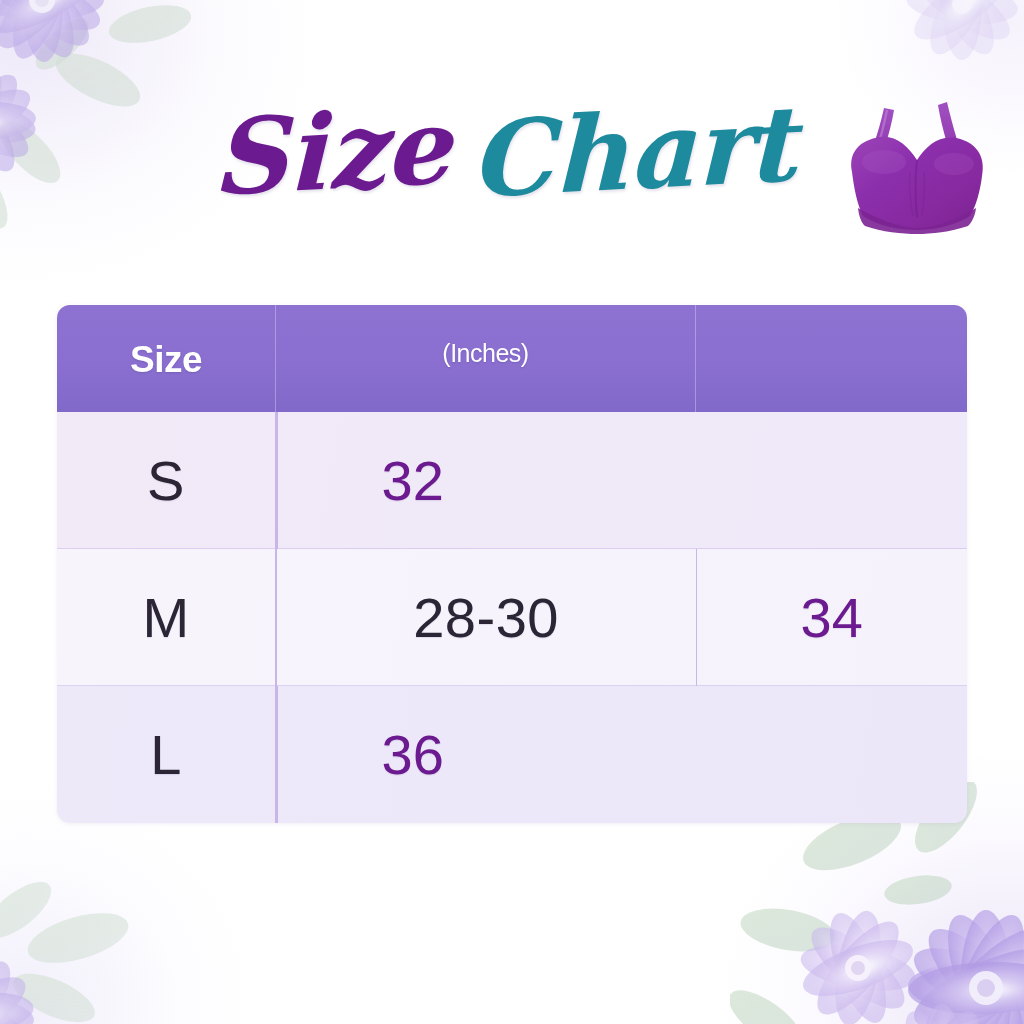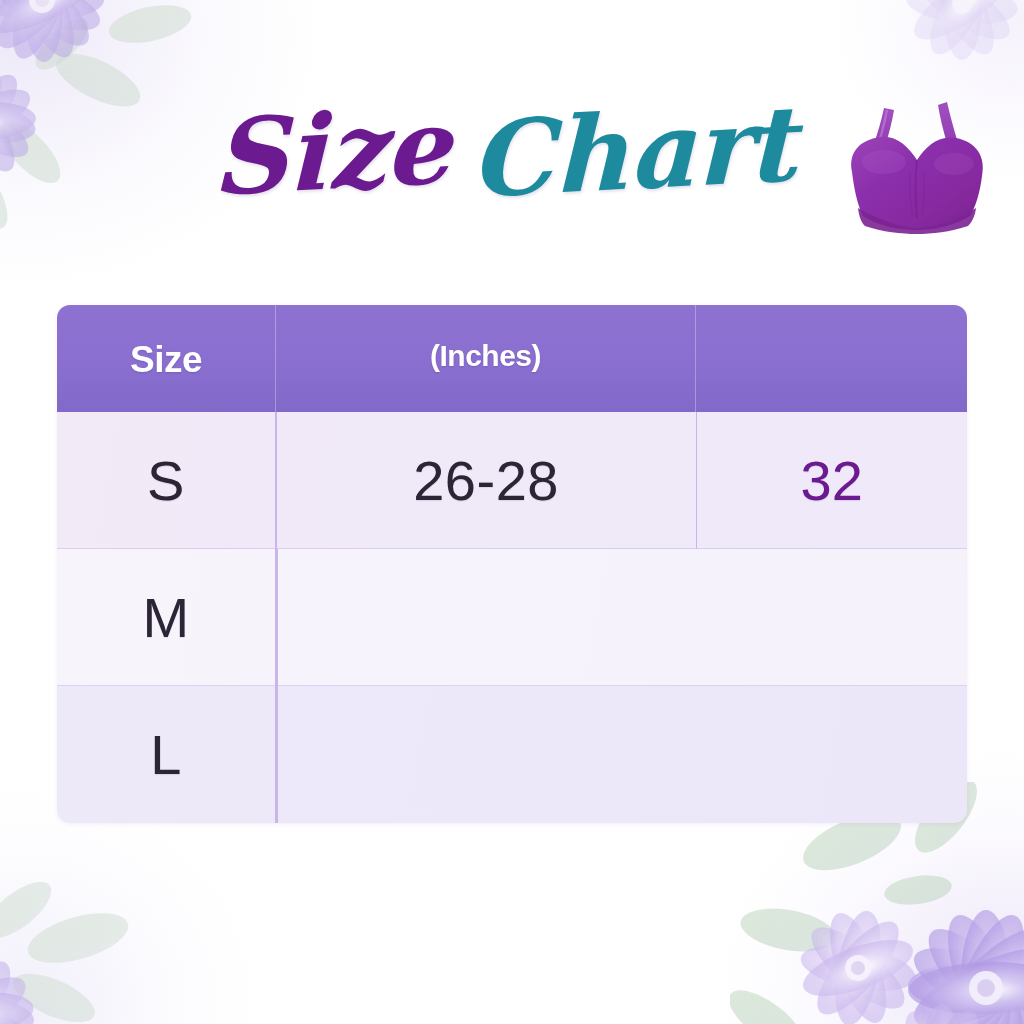--- a/index.html
+++ b/index.html
@@ -95,21 +95,21 @@
     font-size: 37px;
     letter-spacing: -0.5px;
     text-shadow: 0 1px 2px rgba(60,40,100,0.22);
     display: flex;
     align-items: baseline;
     justify-content: center;
     gap: 9px;
     height: 100%;
     padding-top: 34px;
   }
-  .thead .cell .sub { font-size: 30px; font-weight: 700; }
+  .thead .cell .sub { font-size: 25px; font-weight: 400; }
   .thead .divider { width: 1px; height: 100%; background: rgba(255,255,255,0.30); }
 
   .trow {
     display: flex;
     height: 137px;
     align-items: center;
     position: relative;
   }
   .trow .divider {
     width: 1.6px;
@@ -374,33 +374,35 @@
       <div class="divider"></div>
       <div class="cell c-under">
         <span class="sub">(Inches)</span>
       </div>
       <div class="divider"></div>
     </div>
 
     <div class="trow r0">
       <div class="cell c-size">S</div>
       <div class="divider"></div>
-      <div class="cell c-under">26-28</div>
       <div class="divider"></div>
       <div class="cell c-bra bra">32</div>
       <div class="rowline"></div>
     </div>
 
     <div class="trow r1">
       <div class="cell c-size">M</div>
       <div class="divider"></div>
-      <div class="divider"></div>
+      <div class="cell c-under">28-30</div>
+      <div class="divider"></div>
+      <div class="cell c-bra bra">34</div>
       <div class="rowline"></div>
     </div>
 
     <div class="trow r2">
       <div class="cell c-size">L</div>
       <div class="divider"></div>
       <div class="divider"></div>
+      <div class="cell c-bra bra">36</div>
     </div>
 
   </div>
 </div>
 
 </body></html>

